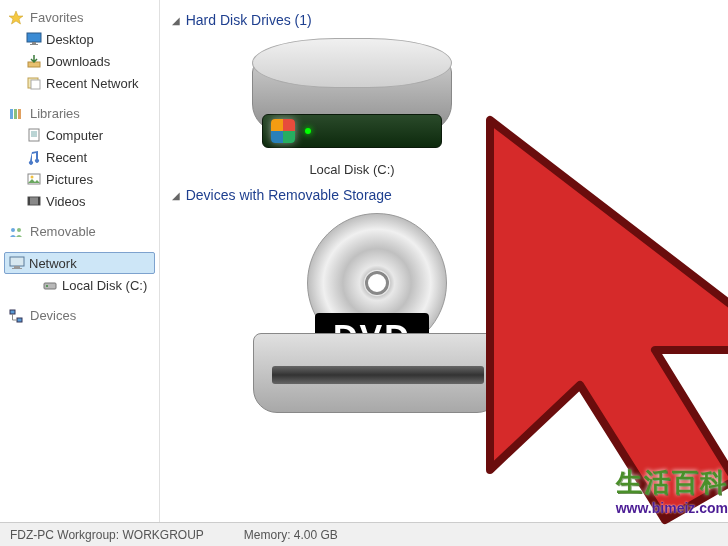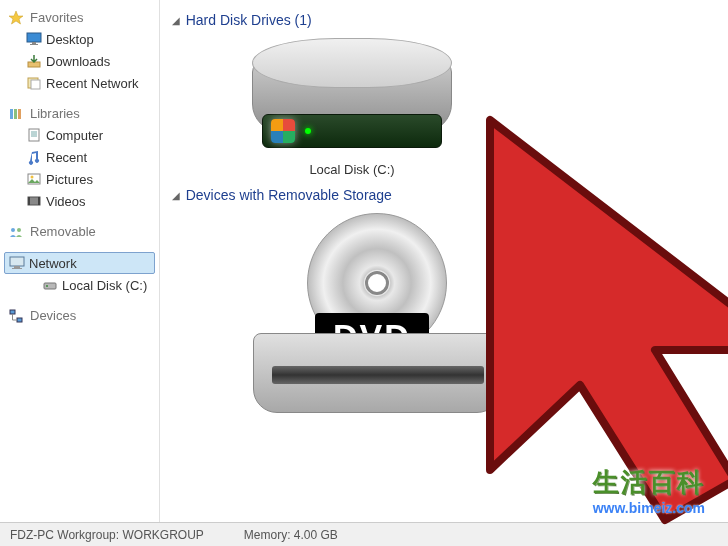--- a/index.html
+++ b/index.html
@@ -32,23 +32,23 @@
     .dvd-disc::after { content:''; position:absolute; top:50%; left:50%; width:18px; height:18px; border-radius:50%; background:#fff; border:3px solid #888; transform:translate(-50%,-50%); }
     .dvd-label { position:absolute; top:100px; left:68px; background:#000; color:#fff; font-size:34px; font-weight:bold; padding:4px 18px; border-radius:4px; letter-spacing:2px; }
     .dvd-tray { position:absolute; bottom:0; left:6px; width:248px; height:80px; background: linear-gradient(180deg,#e0e0e0,#a8a8a8); border-radius:8px 8px 24px 24px; border:1px solid #888; }
     .dvd-tray::before { content:''; position:absolute; top:32px; left:18px; width:212px; height:18px; background:linear-gradient(180deg,#666,#333,#666); border-radius:3px; }
     
     .big-cursor { position: absolute; top: 100px; left: 310px; pointer-events: none; z-index: 10; }
     
     .statusbar { position:absolute; bottom:0; left:0; right:0; height:24px; background:#f0f0f0; border-top:1px solid #ccc; display:flex; align-items:center; padding:0 10px; font-size:12px; color:#555; }
     .status-seg { margin-right:40px; }
     
-    .watermark { position:absolute; right:23px; bottom:30px; text-align:left; z-index:20; font-family: sans-serif; margin-top: 8px; }
+    .watermark { position:absolute; right:0; bottom:30px; text-align:right; z-index:20; font-family: sans-serif; margin-top: 8px; }
     .wm-title { color:#4a8f2a; font-size:26px; font-weight:bold; text-shadow: 0 0 4px #fff, 1px 1px 0 #2a5a0a; letter-spacing:2px; }
-    .wm-url { color:#3b82f6; font-size:14px; font-weight:bold; text-shadow:0 0 2px #fff; }
+    .wm-url { color:#4c1d95; font-size:14px; font-weight:bold; text-shadow:0 0 2px #fff; }
   </style>
 </head>
 <body>
 
 <div class="window">
 
   <div class="sidebar">
 
     <div class="nav-group">
       <div class="nav-header">

